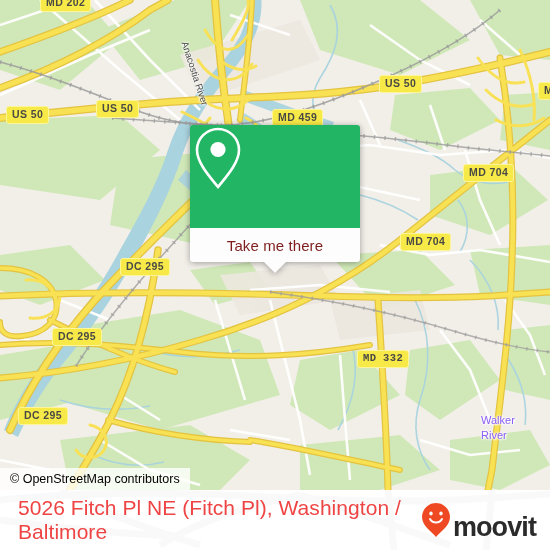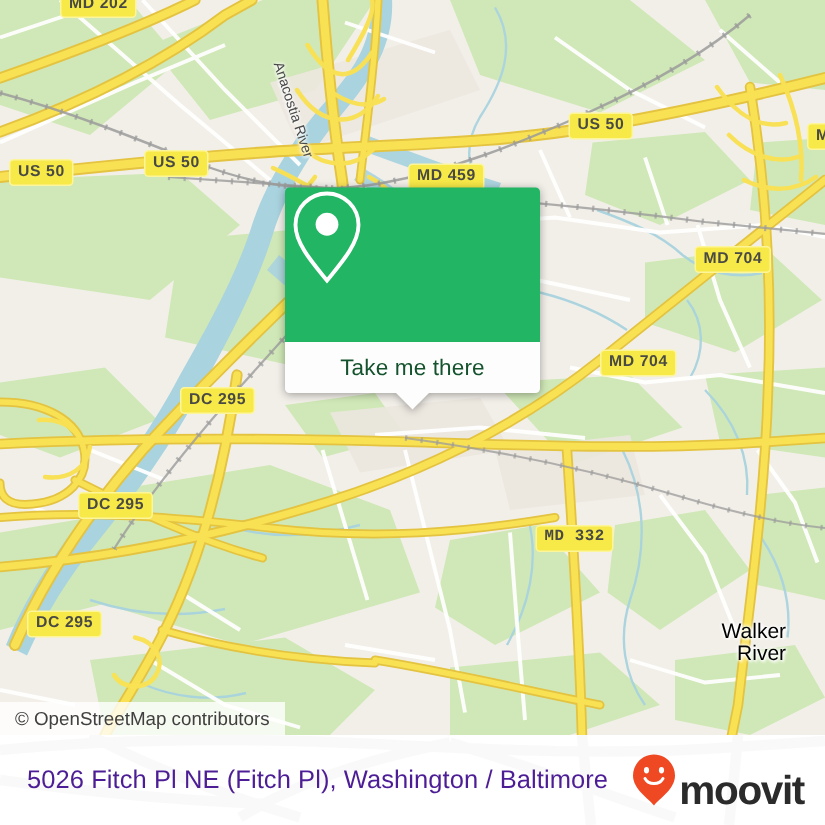--- a/index.html
+++ b/index.html
@@ -14,52 +14,52 @@
   #map svg{position:absolute;left:0;top:0;}
 
   
   .shield{position:absolute;background:#f7e947;border:1px solid #fdf59a;
           border-radius:3px;color:#4a4a45;font-size:10.5px;font-weight:bold;
           letter-spacing:.4px;padding:2px 5px 3px 5px;line-height:11px;
           white-space:nowrap;box-sizing:border-box;
           font-family:"Liberation Sans","DejaVu Sans",sans-serif;}
 
   
-  .place-label{position:absolute;color:#000000;font-size:14px;
-               text-align:right;line-height:15px;white-space:nowrap;
+  .place-label{position:absolute;color:#8b5cf6;font-size:11px;
+               text-align:left;line-height:15px;white-space:nowrap;
                text-shadow:0 0 3px #fff,0 0 3px #fff,0 0 2px #fff,1px 1px 2px #fff;}
   .water-label{position:absolute;color:#4a4a4a;font-size:9.5px;white-space:nowrap;
                text-shadow:0 0 3px #fff,0 0 3px #fff,1px 1px 2px #fff;}
 
   
   #popup{position:absolute;left:190px;top:125px;width:170px;
          filter:drop-shadow(0 1px 3px rgba(0,0,0,.35));}
   #popup .top{background:#22b563;height:103px;border-radius:3px 3px 0 0;
               display:flex;align-items:center;justify-content:center;}
   #popup .bot{background:#fdfdfd;height:34px;border-radius:0 0 3px 3px;
               display:flex;align-items:center;justify-content:center;}
-  #popup .label{color:#14532d;font-size:15px;letter-spacing:.1px;}
+  #popup .label{color:#7f1d1d;font-size:15px;letter-spacing:.1px;}
   #popup .tail{position:absolute;left:50%;margin-left:-11px;top:137px;
                width:0;height:0;border-left:11px solid transparent;
                border-right:11px solid transparent;border-top:11px solid #fdfdfd;}
 
   
   #attrib{position:absolute;left:0;top:468px;height:22px;
           background:rgba(255,255,255,.80);
           display:flex;align-items:center;padding:0 10px 0 10px;
-          color:#404040;font-size:12.5px;}
+          color:#000000;font-size:12.5px;}
 
   
   #footer{position:absolute;left:0;top:490px;width:550px;height:60px;
           background:#ffffff;overflow:hidden;}
   #footer .ghost{position:absolute;left:0;top:-490px;opacity:.10;}
   #footer .bar{position:absolute;left:0;top:0;width:550px;height:60px;
                display:flex;align-items:center;justify-content:space-between;
                padding:0 14px 0 18px;box-sizing:border-box;}
-  #footer .addr{color:#4c1d95;font-size:17px;letter-spacing:.05px;}
+  #footer .addr{color:#ef4444;font-size:21px;letter-spacing:.05px;}
   .logo{display:flex;align-items:center;gap:2px;}
   .logo .word{color:#2b2b2b;font-size:27px;font-weight:bold;letter-spacing:-.9px;
               line-height:27px;margin-top:14px;}
 </style>
 </head>
 <body>
 
 <div id="app">
 
   <div id="map">

